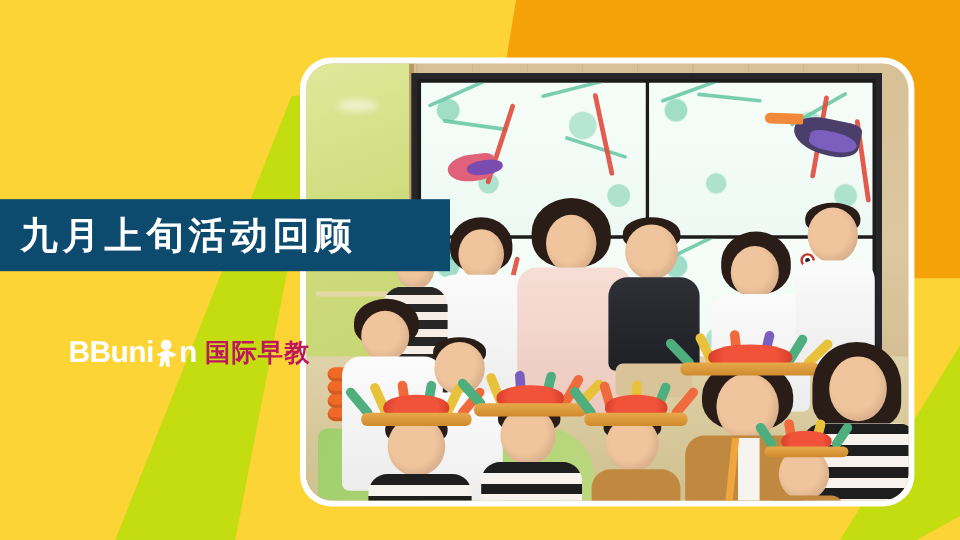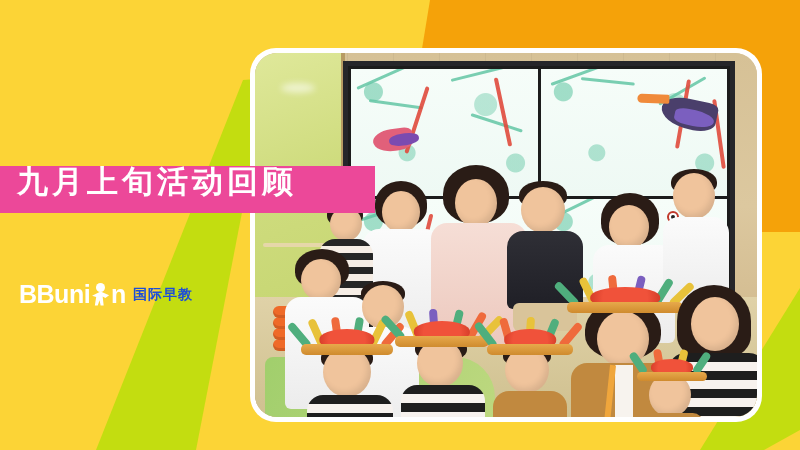--- a/index.html
+++ b/index.html
@@ -319,24 +319,24 @@
     border-radius: 4px;
     transform-origin: bottom center;
   }
 
   
   .title-band {
     position: absolute;
     left: 0;
     top: 166px;
     width: 375px;
-    height: 47px;
-    background: #ec4899;
+    height: 60px;
+    background: #0c4a6e;
     display: flex;
-    align-items: flex-start;
+    align-items: center;
   }
   .title-band .title-text {
     color: #ffffff;
     font-size: 31px;
     font-weight: 700;
     letter-spacing: 4px;
     margin-left: 17px;
     line-height: 1;
     white-space: nowrap;
   }
@@ -362,20 +362,21 @@
   }
   .brand-mark {
     position: relative;
     color: #ffffff;
     font-size: 25px;
     font-weight: 700;
     letter-spacing: -0.5px;
     line-height: 1;
     display: flex;
     align-items: center;
+    margin-left: 38px;
   }
   .brand-figure {
     position: relative;
     display: inline-block;
     width: 19px;
     height: 25px;
     margin: 0 1px;
     vertical-align: middle;
   }
   .brand-figure .fig-head {
@@ -386,22 +387,22 @@
     border-radius: 50%;
   }
   .brand-figure .fig-body {
     position: absolute;
     left: 1px; top: 10px;
     width: 17px; height: 14px;
     background: #ffffff;
     clip-path: polygon(50% 0, 100% 26%, 78% 46%, 62% 36%, 68% 100%, 50% 100%, 44% 62%, 33% 100%, 16% 100%, 24% 40%, 0 30%);
   }
   .brand-cn {
-    color: #1d4ed8;
-    font-size: 14px;
+    color: #be185d;
+    font-size: 21px;
     font-weight: 700;
     letter-spacing: 1px;
     margin-left: 7px;
     line-height: 1;
   }
 </style>
 </head>
 <body>
 
 <div id="poster">

